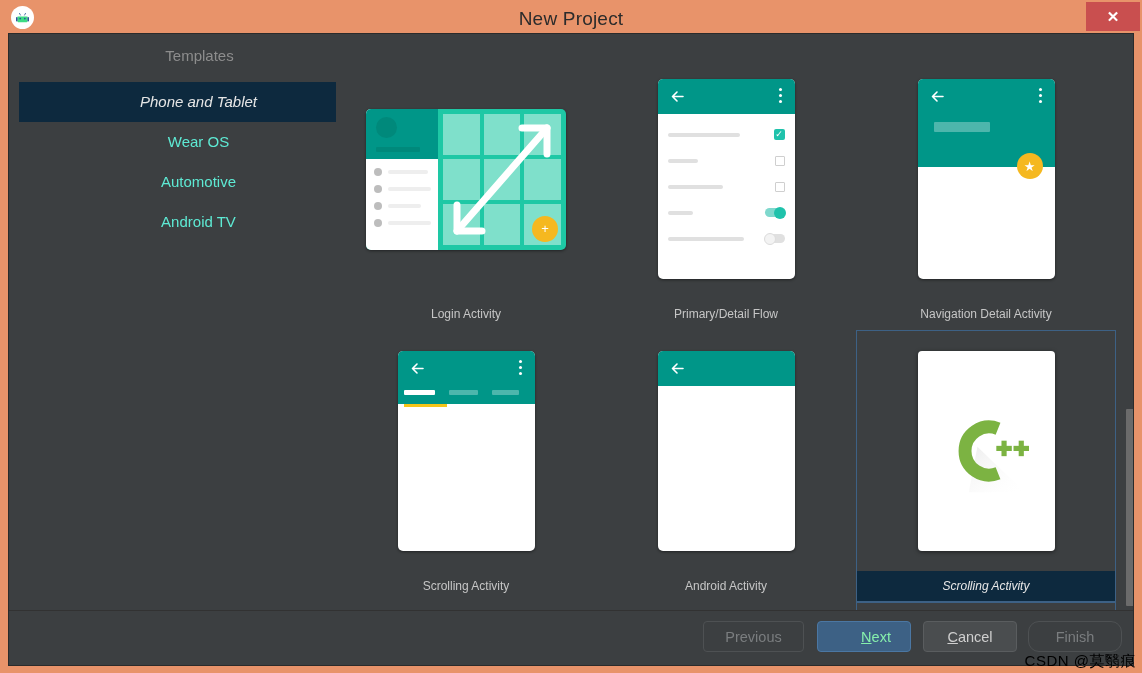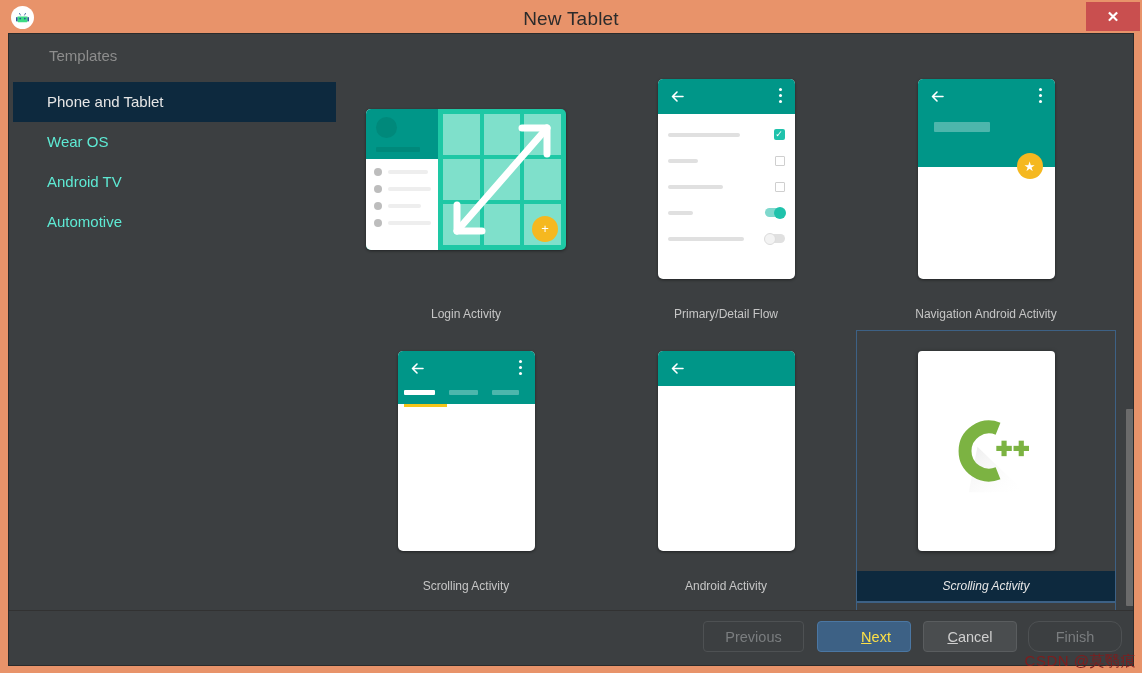--- a/index.html
+++ b/index.html
@@ -68,46 +68,48 @@
     width: 1126px; height: 633px;
     background: #3c3f41;
     border: 1px solid #2b2b2b;
     box-sizing: border-box;
     overflow: hidden;
   }
 
   
   #sidebar {
     position: absolute;
-    left: 4px; top: 0;
+    left: 10px; top: 0;
     width: 326px;
     height: 576px;
     background: #3c3f41;
     border-right: 1px solid #2b2b2b;
     box-sizing: border-box;
+    text-align: center;
   }
   .side-item {
     height: 40px;
     line-height: 40px;
     padding-left: 34px;
     font-size: 15px;
     color: #5eead4;
     cursor: pointer;
     white-space: nowrap;
   }
   .side-item.header {
     color: #8d8d8d;
     cursor: default;
     height: 44px;
     line-height: 44px;
     padding-left: 36px;
   }
   .side-item.selected {
     background: #0d293e;
     color: #e6e6e6;
+    font-style: italic;
   }
   .side-spacer { height: 4px; }
 
   
   #templates-pane {
     position: absolute;
     left: 327px; top: 0;
     width: 799px;
     height: 576px;
     overflow: hidden;
@@ -396,31 +398,31 @@
   }
   .btn.disabled {
     background: #3c3f41;
     border: 1px solid #4e5153;
     color: #7a7d7f;
     cursor: default;
   }
   .btn.primary {
     background: #3d6185;
     border: 1px solid #4b77a3;
-    color: #fde047;
+    color: #86efac;
     padding-left: 24px;
   }
   .btn u { text-decoration: underline; }
 
   #watermark {
     position: absolute;
     right: 6px;
     bottom: 2px;
     font-size: 15px;
-    color: #7f1d1d;
+    color: #000000;
     white-space: nowrap;
     letter-spacing: 0.5px;
   }
 </style>
 </head>
 <body>
 
 <div id="root">
 
   <div id="titlebar">
@@ -428,35 +430,35 @@
       <svg width="15" height="15" viewBox="0 0 15 15">
         <path d="M2.5 6.5 L12.5 6.5 L12.5 11.5 Q12.5 12.2 11.8 12.2 L3.2 12.2 Q2.5 12.2 2.5 11.5 Z" fill="#3ddc84"></path>
         <circle cx="5.2" cy="8.6" r="0.9" fill="#2b5797"></circle>
         <circle cx="9.8" cy="8.6" r="0.9" fill="#2b5797"></circle>
         <rect x="1.0" y="7.0" width="1.6" height="4.5" rx="0.8" fill="#2b5797"></rect>
         <rect x="12.4" y="7.0" width="1.6" height="4.5" rx="0.8" fill="#2b5797"></rect>
         <path d="M4.3 3.0 L5.6 5.4" stroke="#2b5797" stroke-width="0.8"></path>
         <path d="M10.7 3.0 L9.4 5.4" stroke="#2b5797" stroke-width="0.8"></path>
       </svg>
     </div>
-    <div id="title-text">New Tablet</div>
+    <div id="title-text">New Project</div>
     <div id="close-button">
       <span class="x">✕</span>
     </div>
   </div>
 
   <div id="dialog">
 
     <div id="sidebar">
       <div class="side-item header">Templates</div>
       <div class="side-spacer"></div>
       <div class="side-item selected">Phone and Tablet</div>
       <div class="side-item">Wear OS</div>
+      <div class="side-item">Automotive</div>
       <div class="side-item">Android TV</div>
-      <div class="side-item">Automotive</div>
     </div>
 
     <div id="templates-pane">
       <div id="grid">
 
         <div class="cell">
 
           <div class="cell-label"></div>
         </div>
         <div class="cell">
@@ -579,21 +581,21 @@
                 <span class="dots">
                     <i></i>
                     <i></i>
                     <i></i>
                   </span>
                 <span class="nd-bar"></span>
               </div>
               <div class="fab" style="right:12px; top:74px;">★</div>
             </div>
           </div>
-          <div class="cell-label">Navigation Android Activity</div>
+          <div class="cell-label">Navigation Detail Activity</div>
         </div>
 
         <div class="cell">
           <div class="thumb-wrap">
             <div class="phone">
               <div class="appbar tall" style="height:53px">
                 <span class="back">
                   <svg width="17" height="17" viewBox="0 0 17 17">
                       <path d="M14 8.5 H4 M8 4 L3.5 8.5 L8 13" stroke="#fff" stroke-width="1.6" fill="none" stroke-linecap="round" stroke-linejoin="round"></path>
                     </svg>

